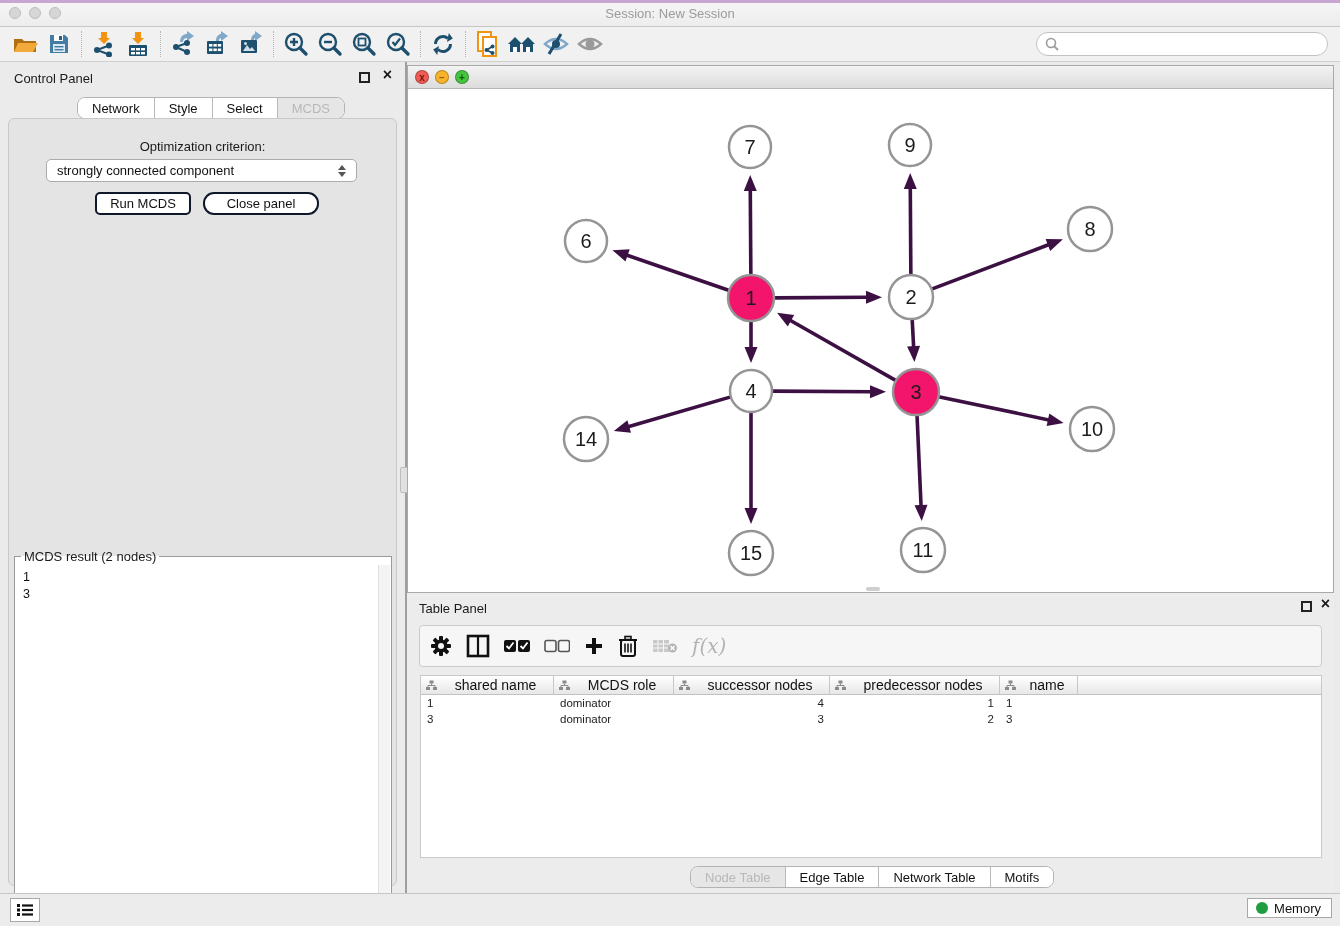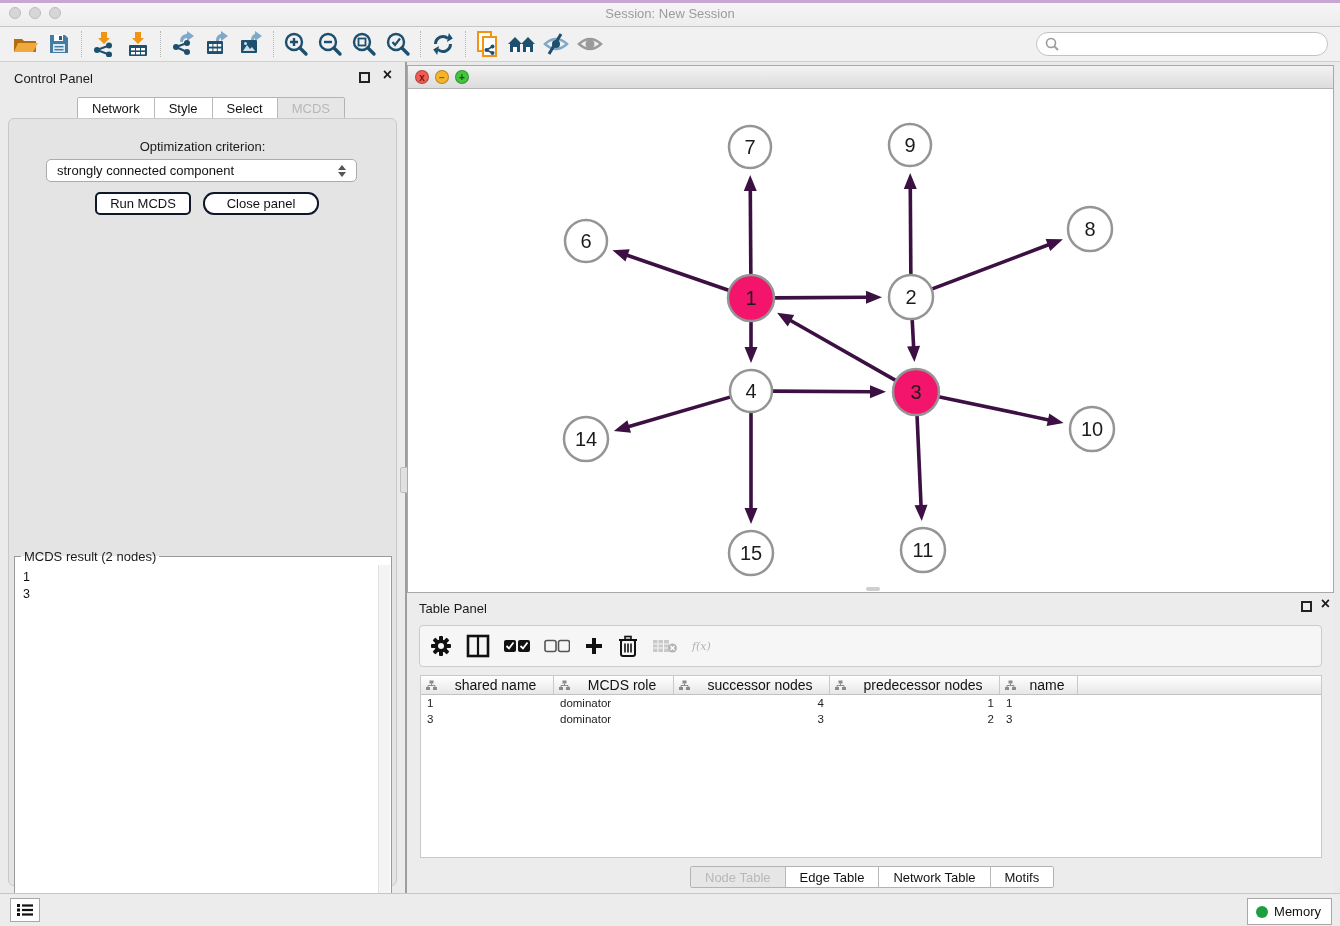--- a/index.html
+++ b/index.html
@@ -29,21 +29,21 @@
   .workspace { position:absolute; left:0; top:62px; width:1340px; height:831px; }
 
   
   .control-panel { position:absolute; left:0; top:0; width:405px; height:831px; background:#ebebeb; }
   .panel-head { position:absolute; left:0; top:0; width:100%; height:30px; }
   .panel-head .ph-title { position:absolute; left:14px; top:9px; font-size:13px; color:#1a1a1a; }
   .float-btn { position:absolute; top:10px; width:11px; height:11px; border:2px solid #222; background:transparent; cursor:pointer; }
   .close-btn { position:absolute; top:4px; font-size:16px; font-weight:bold; color:#1a1a1a; cursor:pointer; background:none; border:none; }
   .cp-float { right:35px; } .cp-close { right:13px; }
 
-  .seg-tabs { position:absolute; display:flex; border:1px solid #b3b3b3; border-radius:2px; overflow:hidden; background:#fff; }
+  .seg-tabs { position:absolute; display:flex; border:1px solid #b3b3b3; border-radius:8px; overflow:hidden; background:#fff; }
   .cp-tabs { left:77px; top:35px; height:22px; }
   .seg-tabs .seg { padding:0 14px; font-size:13px; line-height:21px; background:#fff; color:#111;
     border-right:1px solid #b9b9b9; cursor:pointer; white-space:nowrap; }
   .seg-tabs .seg:last-child { border-right:none; }
   .seg-tabs .seg.active { background:#e6e6e6; color:#b8b8b8;text-align:right; }
 
   .cp-content { position:absolute; left:8px; top:56px; width:389px; height:768px;
     background:#e4e4e4; border:1px solid #c9c9c9; border-radius:6px; }
   .opt-label { position:absolute; left:0; top:20px; width:100%; text-align:center; font-size:13px; color:#1a1a1a; }
   .dropdown { position:absolute; left:37px; top:40px; width:311px; height:23px; background:#fff;
@@ -81,37 +81,37 @@
   .canvas-grip { position:absolute; left:458px; bottom:1px; width:14px; height:4px; background:#cfcfcf; border-radius:2px; }
 
   
   .table-panel { position:absolute; left:407px; top:531px; width:927px; height:300px; background:#ececec; }
   .tp-float { right:22px; } .tp-close { right:4px; }
   .tp-head { position:absolute; left:0; top:0; width:100%; height:28px; }
   .tp-head .ph-title { position:absolute; left:12px; top:8px; font-size:13px; color:#1a1a1a; }
   .tp-toolbar { position:absolute; left:12px; top:32px; width:903px; height:42px;
     background:#f6f6f6; border:1px solid #cbcbcb; border-radius:4px; display:flex; align-items:center; padding:0 10px; gap:14px; }
   .tp-ibtn { background:none; border:none; cursor:pointer; display:flex; align-items:center; justify-content:center; height:30px; }
-  .fx-label { font-family:"DejaVu Serif", serif; font-style:italic; font-size:11px; color:#b3b3b3; }
+  .fx-label { font-family:"DejaVu Serif", serif; font-style:italic; font-size:20px; color:#b3b3b3; }
 
   .data-table { position:absolute; left:13px; top:82px; width:902px; height:183px; background:#fff; border:1px solid #c9c9c9; overflow:hidden; }
   .thead { display:flex; height:19px; background:linear-gradient(#ffffff,#e7e7e7); border-bottom:1px solid #c2c2c2; }
   .th { display:flex; align-items:center; border-right:1px solid #c8c8c8; font-size:14px; color:#111; padding:0 2px; }
   .th .grip-ico { margin:0 3px; flex:0 0 auto; }
   .th .th-label { flex:1; text-align:center; }
   .trow { display:flex; height:16px; font-size:11.5px; color:#222; align-items:center; }
   .td { padding:0 6px; overflow:hidden; white-space:nowrap; }
 
   .tp-tabs { left:283px; top:273px; height:22px; position:absolute; }
 
   
   .statusbar { position:absolute; left:0; top:893px; width:100%; height:33px; background:#ececec; border-top:1px solid #c6c6c6; }
   .sb-left-btn { position:absolute; left:10px; top:4px; width:30px; height:24px; background:#fff; border:1px solid #a8a8a8; cursor:pointer;
     display:flex; align-items:center; justify-content:center; }
-  .memory-btn { position:absolute; right:8px; top:4px; height:27px; padding:0 10px 0 8px; background:#fff; border:1px solid #a8a8a8;
+  .memory-btn { position:absolute; right:8px; top:4px; height:20px; padding:0 10px 0 8px; background:#fff; border:1px solid #a8a8a8;
     display:flex; align-items:center; gap:6px; font-size:13px; color:#111; cursor:pointer; font-family:inherit; }
   .memory-btn .dot { width:12px; height:12px; border-radius:50%; background:#1e9e3e; }
 
   svg text { font-family:"Liberation Sans", sans-serif; }
 </style>
 </head>
 <body>
 
 <div class="app">
 

